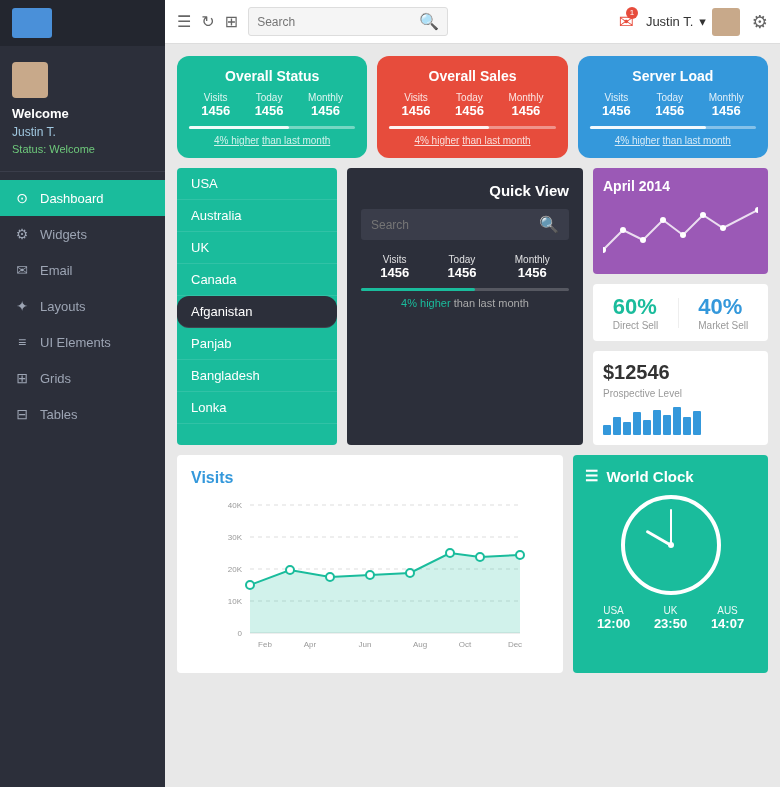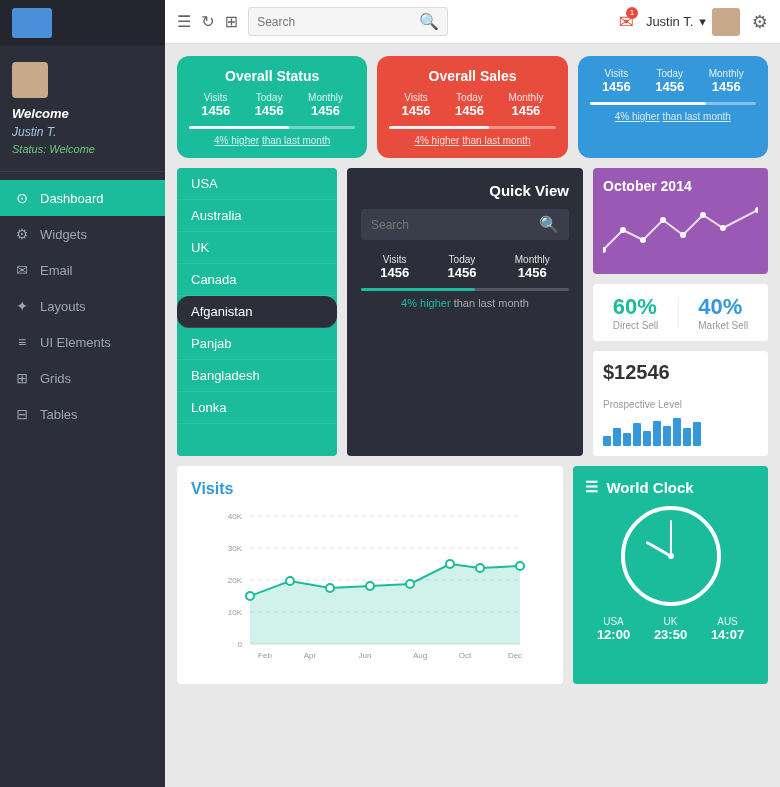--- a/index.html
+++ b/index.html
@@ -2,21 +2,21 @@
 <html><head>
   <meta charset="utf-8">
   <style>
     * { box-sizing: border-box; margin: 0; padding: 0; }
     body { font-family: Arial, sans-serif; background: #f0f0f0; display: flex; width: 780px; height: 787px; overflow: hidden; }
 
     
     .sidebar { width: 165px; background: #2c2f3a; min-height: 787px; display: flex; flex-direction: column; }
     .sidebar-logo { background: #23262f; padding: 8px 12px; display: flex; align-items: center; gap: 8px; }
     .sidebar-logo-img { width: 40px; height: 30px; background: #4a90d9; border-radius: 3px; }
-    .sidebar-user { padding: 16px 12px; display: flex; flex-direction: column; align-items: flex-start; gap: 4px; border-bottom: 1px solid #3a3d4a; font-style: italic; }
+    .sidebar-user { padding: 16px 12px; display: flex; flex-direction: column; align-items: flex-start; gap: 4px; border-bottom: 1px solid #3a3d4a; }
     .sidebar-avatar { width: 36px; height: 36px; background: #c8a98a; border-radius: 4px; margin-bottom: 4px; }
     .sidebar-welcome { color: #ffffff; font-size: 13px; font-weight: bold; }
     .sidebar-name { color: #a0c8e0; font-size: 12px; }
     .sidebar-status { color: #6ec97b; font-size: 11px; }
     .sidebar-nav { display: flex; flex-direction: column; padding-top: 8px; }
     .sidebar-item { display: flex; align-items: center; gap: 10px; padding: 10px 14px; color: #9da5b4; font-size: 13px; cursor: pointer; text-decoration: none; }
     .sidebar-item.active { background: #1abc9c; color: #fff; }
     .sidebar-icon { width: 16px; height: 16px; display: flex; align-items: center; justify-content: center; font-size: 14px; }
 
     
@@ -74,21 +74,21 @@
     .sell-card { width: 175px; background: #fff; border-radius: 4px; padding: 10px; display: flex; flex-direction: column; gap: 4px; }
     .sell-row { display: flex; justify-content: space-around; align-items: center; }
     .sell-pct { font-size: 22px; font-weight: bold; }
     .sell-pct.teal { color: #1abc9c; }
     .sell-pct.blue { color: #3498db; }
     .sell-label { font-size: 10px; color: #999; text-align: center; }
     .sell-divider { width: 1px; height: 30px; background: #eee; }
 
     
     .prospective-card { width: 175px; background: #fff; border-radius: 4px; padding: 10px; }
-    .prospective-amount { font-size: 20px; font-weight: bold; color: #333; margin-bottom: 15px; }
+    .prospective-amount { font-size: 20px; font-weight: bold; color: #333; margin-bottom: 4px; }
     .prospective-label { font-size: 10px; color: #999; }
     .prospective-bars { display: flex; gap: 2px; align-items: flex-end; height: 30px; margin-top: 6px; }
     .prospective-bar { background: #3498db; width: 8px; border-radius: 1px; }
 
     
     .visits-card { flex: 1; background: #fff; border-radius: 4px; padding: 14px; }
     .visits-title { color: #3498db; font-size: 16px; font-weight: bold; margin-bottom: 8px; }
 
     
     .worldclock-card { width: 195px; background: #1abc9c; border-radius: 4px; padding: 12px; }
@@ -224,20 +224,21 @@
         <div class="stat-bar">
             <div class="stat-bar-fill"></div>
           </div>
         <div class="stat-higher">
           <span>4% higher</span>
           <span> than last month</span>
         </div>
       </div>
 
       <div class="stat-card blue">
+        <div class="stat-card-title">Server Load</div>
         <div class="stat-card-values">
           <div class="stat-val">
             <div class="stat-val-label">Visits</div>
             <div class="stat-val-num">1456</div>
           </div>
           <div class="stat-val">
             <div class="stat-val-label">Today</div>
             <div class="stat-val-num">1456</div>
           </div>
           <div class="stat-val">
@@ -297,21 +298,21 @@
           <div style="color:#aaa;font-size:11px;text-align:center">
             <span style="color:#1abc9c">4% higher</span>
             <span> than last month</span>
           </div>
         </div>
       </div>
 
       <div class="mid-right">
 
         <div class="march-card">
-          <div class="march-title">October 2014</div>
+          <div class="march-title">April 2014</div>
           <svg class="march-chart" viewBox="0 0 155 60">
             <polyline points="0,50 20,30 40,40 60,20 80,35 100,15 120,28 155,10" fill="none" stroke="rgba(255,255,255,0.8)" stroke-width="2"></polyline>
             <circle cx="0" cy="50" r="3" fill="white"></circle>
             <circle cx="20" cy="30" r="3" fill="white"></circle>
             <circle cx="40" cy="40" r="3" fill="white"></circle>
             <circle cx="60" cy="20" r="3" fill="white"></circle>
             <circle cx="80" cy="35" r="3" fill="white"></circle>
             <circle cx="100" cy="15" r="3" fill="white"></circle>
             <circle cx="120" cy="28" r="3" fill="white"></circle>
             <circle cx="155" cy="10" r="3" fill="white"></circle>

